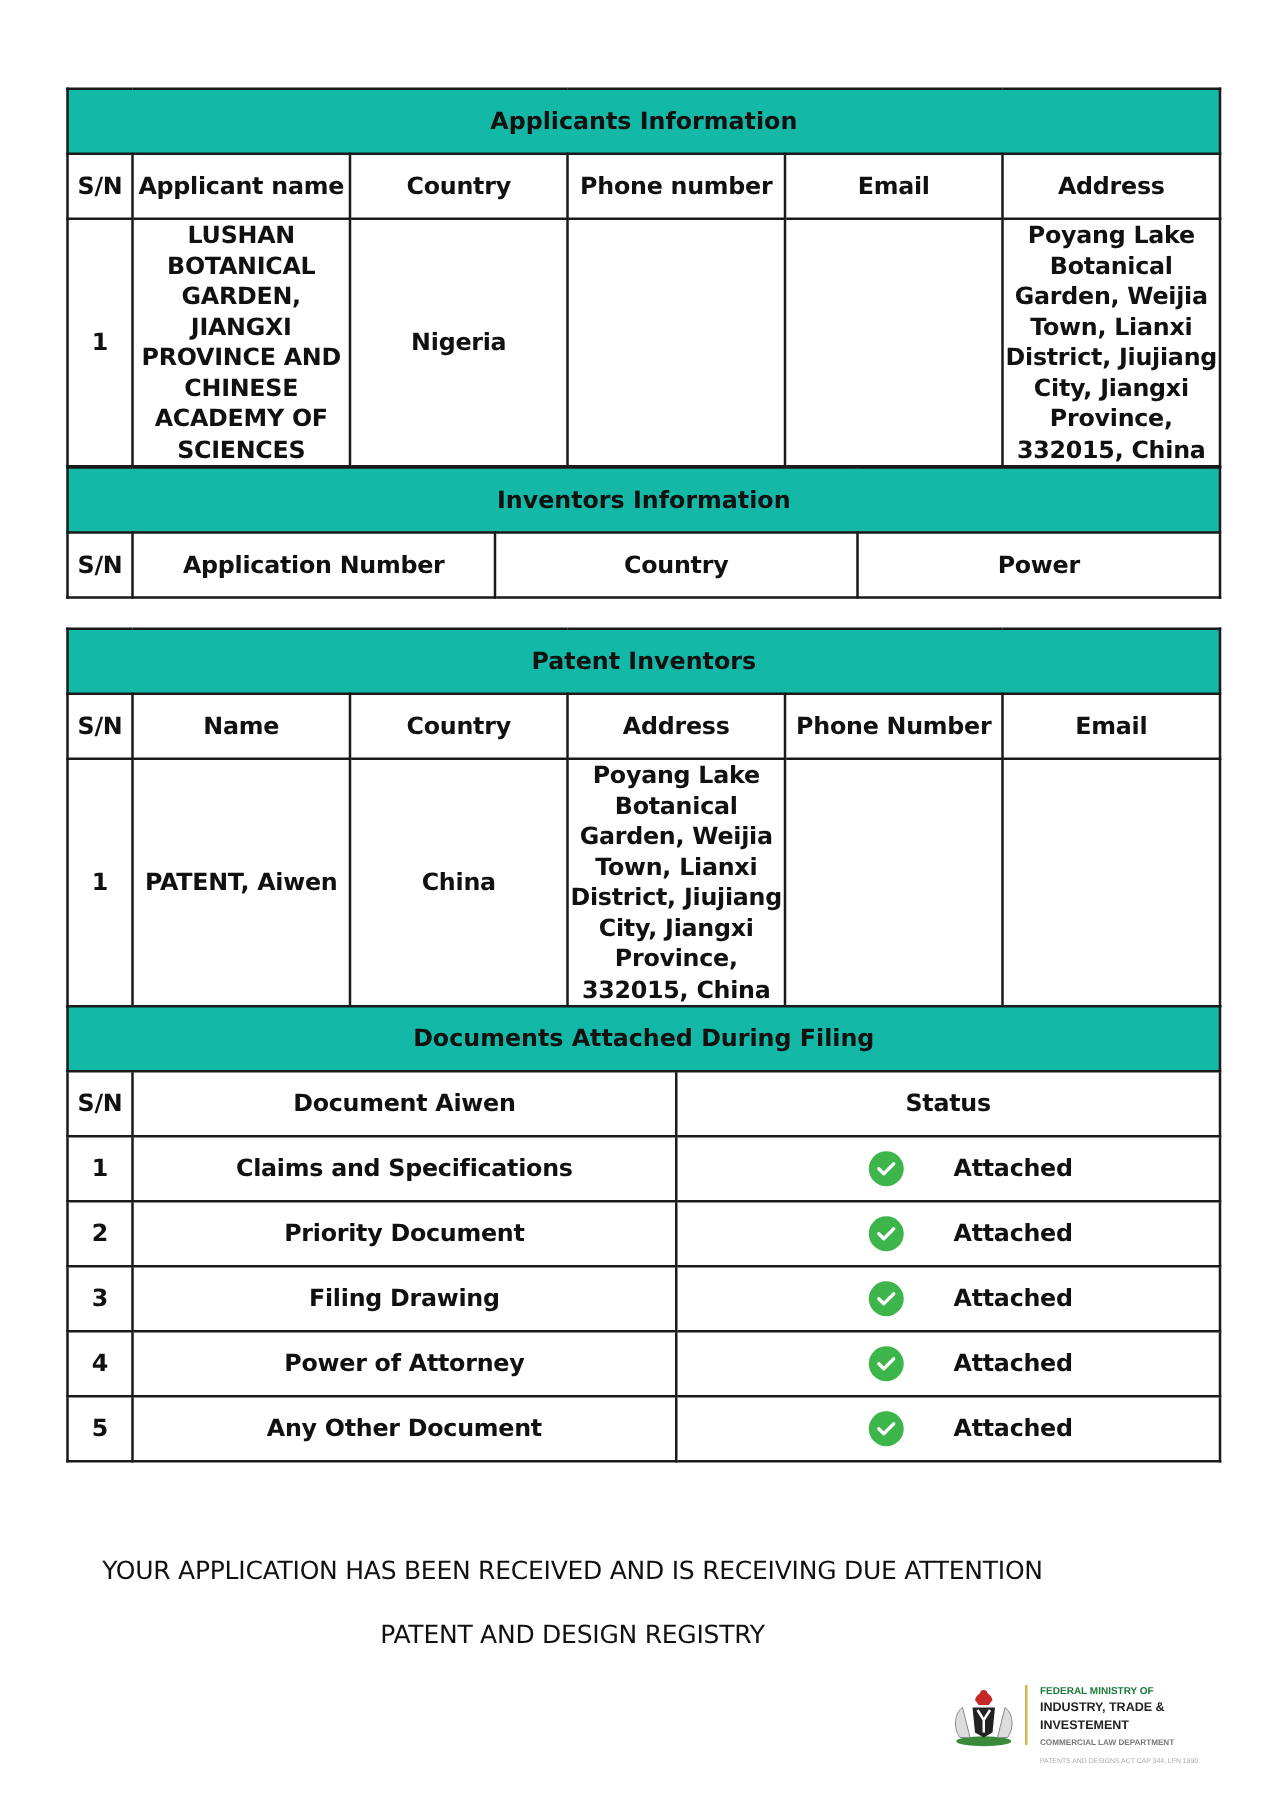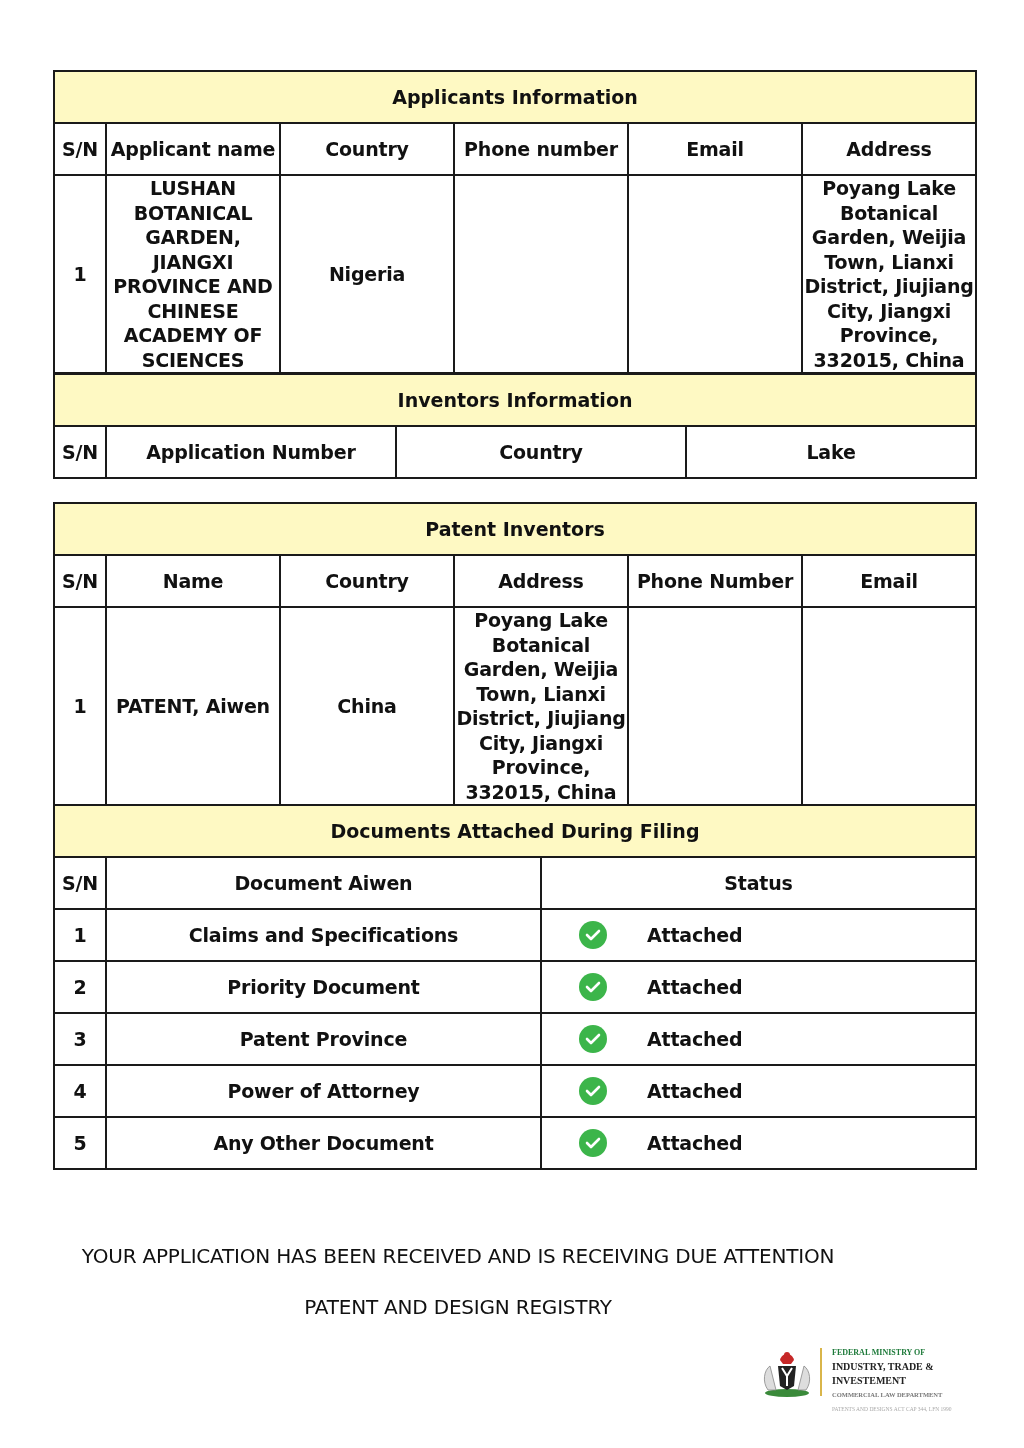--- a/index.html
+++ b/index.html
@@ -1,37 +1,37 @@
 <!DOCTYPE html>
 <html><head>
 <meta charset="utf-8">
 <style>
   html, body { margin:0; padding:0; background:#ffffff; }
   body { width:1024px; height:1448px; position:relative; font-family:"DejaVu Sans", sans-serif; color:#111; }
   table { position:absolute; left:53px; width:922px; border-collapse:collapse; table-layout:fixed; }
   td, th { border:2px solid #1a1a1a; text-align:center; vertical-align:middle; font-size:19px; font-weight:bold; padding:0 1px; line-height:24.5px; letter-spacing:-0.2px; }
-  .title-row td { background:#fef9c3; font-weight:bold; font-size:19px; height:50px; letter-spacing:0; }
+  .title-row td { background:#14b8a6; font-weight:bold; font-size:19px; height:50px; letter-spacing:0; }
   .hdr td { height:50px; }
   .row td { height:50px; }
   .tall td { height:171px; }
   #t1 { top:70px; }
   #t2 { top:373px; }
   #t3 { top:502px; }
   #t4 { top:804px; }
-  .status-cell { text-align:left; position:relative; }
+  .status-cell { text-align:center; position:relative; }
   .check { display:inline-block; width:28px; height:28px; border-radius:50%; background:#3cb54a; vertical-align:middle; margin-left:36px; position:relative; }
   .check svg { position:absolute; left:6px; top:7px; }
   .status-text { display:inline-block; margin-left:40px; vertical-align:middle; }
   .footer { position:absolute; left:0; width:916px; text-align:center; font-size:20px; letter-spacing:-0.2px; }
   #f1 { top:1244px; }
   #f2 { top:1295px; }
   .logo { position:absolute; left:758px; top:1346px; width:220px; height:52px; }
   .crest { position:absolute; left:0; top:0; width:58px; height:52px; }
   .logo-divider { position:absolute; left:62px; top:2px; width:2px; height:48px; background:#d9b54a; }
-  .logo-text { position:absolute; left:74px; top:0; font-family:Liberation Serif, serif; font-weight:bold; line-height:14px; }
+  .logo-text { position:absolute; left:74px; top:0; font-family:Liberation Sans, sans-serif; font-weight:bold; line-height:14px; }
   .lt1 { font-size:8px; color:#1e7a3a; }
   .lt2 { font-size:10px; color:#222; }
   .lt3 { font-size:6.5px; color:#777; }
   .lt4 { font-size:5.5px; color:#aaa; font-weight:normal; }
 </style>
 </head>
 <body>
 
 <table id="t1">
   <colgroup>
@@ -73,21 +73,21 @@
       <col style="width:290px">
     </colgroup>
   <tbody>
       <tr class="title-row">
         <td colspan="4">Inventors Information</td>
       </tr>
   <tr class="hdr">
     <td>S/N</td>
     <td>Application Number</td>
     <td>Country</td>
-    <td>Lake</td>
+    <td>Power</td>
   </tr>
 </tbody>
   </table>
 
 <table id="t3">
   <colgroup>
       <col style="width:52px">
       <col style="width:174px">
       <col style="width:174px">
       <col style="width:174px">
@@ -145,21 +145,21 @@
     <td>2</td>
     <td>Priority Document</td>
     <td class="status-cell">
       <span class="check"><svg width="16" height="14" viewBox="0 0 16 14">
               <path d="M2 7 L6 11 L14 3" stroke="#fff" stroke-width="2.6" fill="none" stroke-linecap="round" stroke-linejoin="round"></path>
             </svg></span><span class="status-text">Attached</span>
     </td>
   </tr>
   <tr class="row">
     <td>3</td>
-    <td>Patent Province</td>
+    <td>Filing Drawing</td>
     <td class="status-cell">
       <span class="check"><svg width="16" height="14" viewBox="0 0 16 14">
               <path d="M2 7 L6 11 L14 3" stroke="#fff" stroke-width="2.6" fill="none" stroke-linecap="round" stroke-linejoin="round"></path>
             </svg></span><span class="status-text">Attached</span>
     </td>
   </tr>
   <tr class="row">
     <td>4</td>
     <td>Power of Attorney</td>
     <td class="status-cell">

